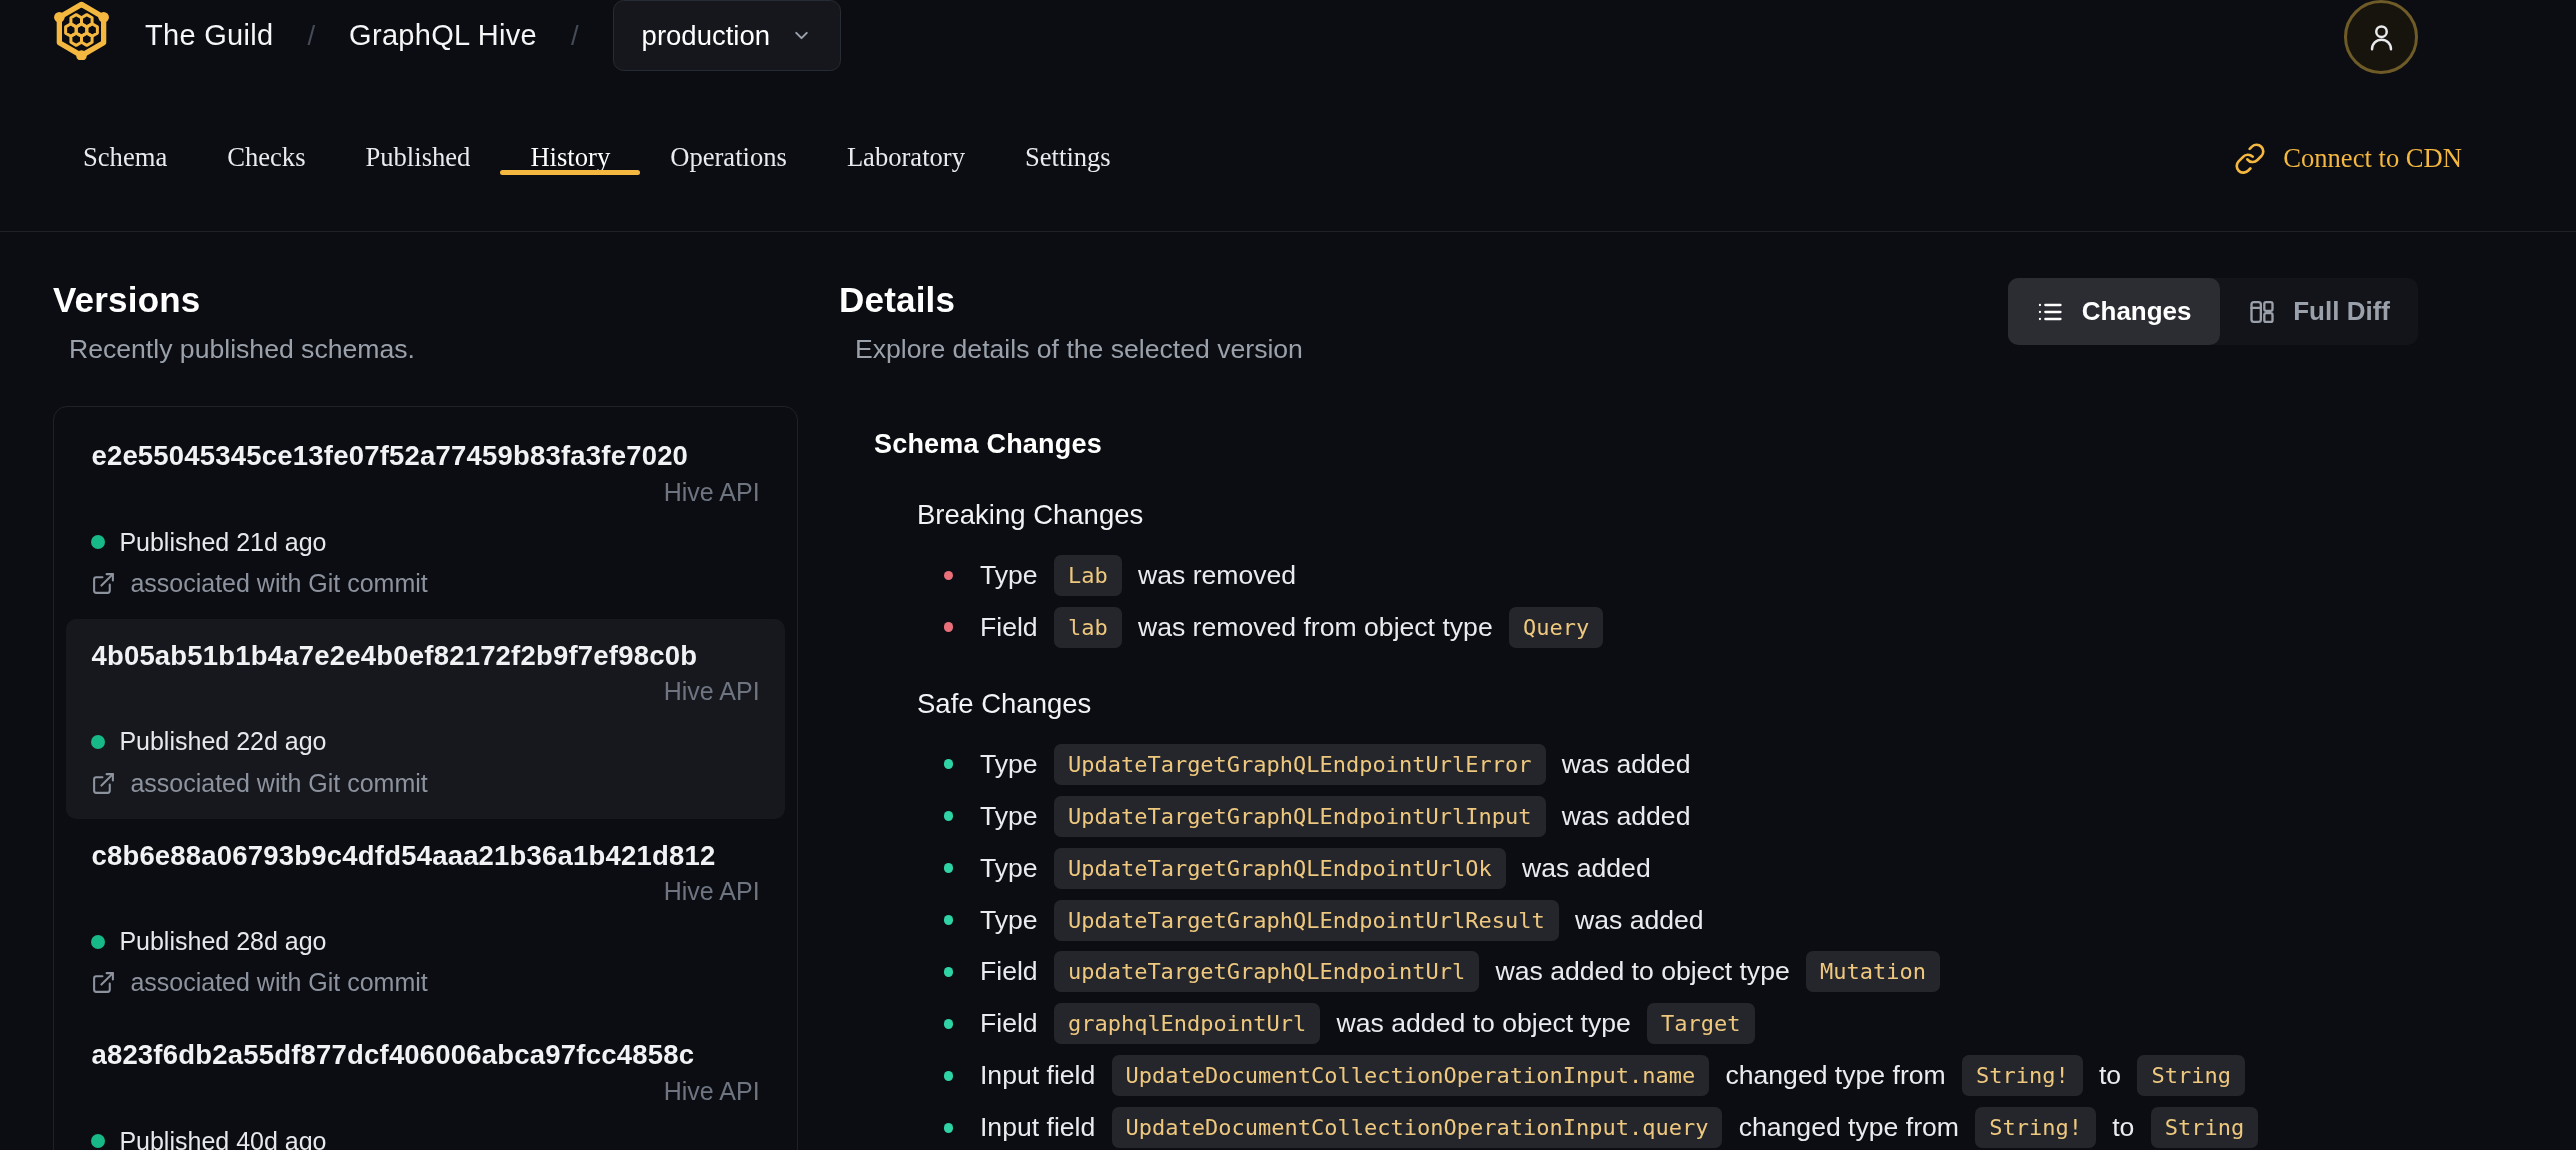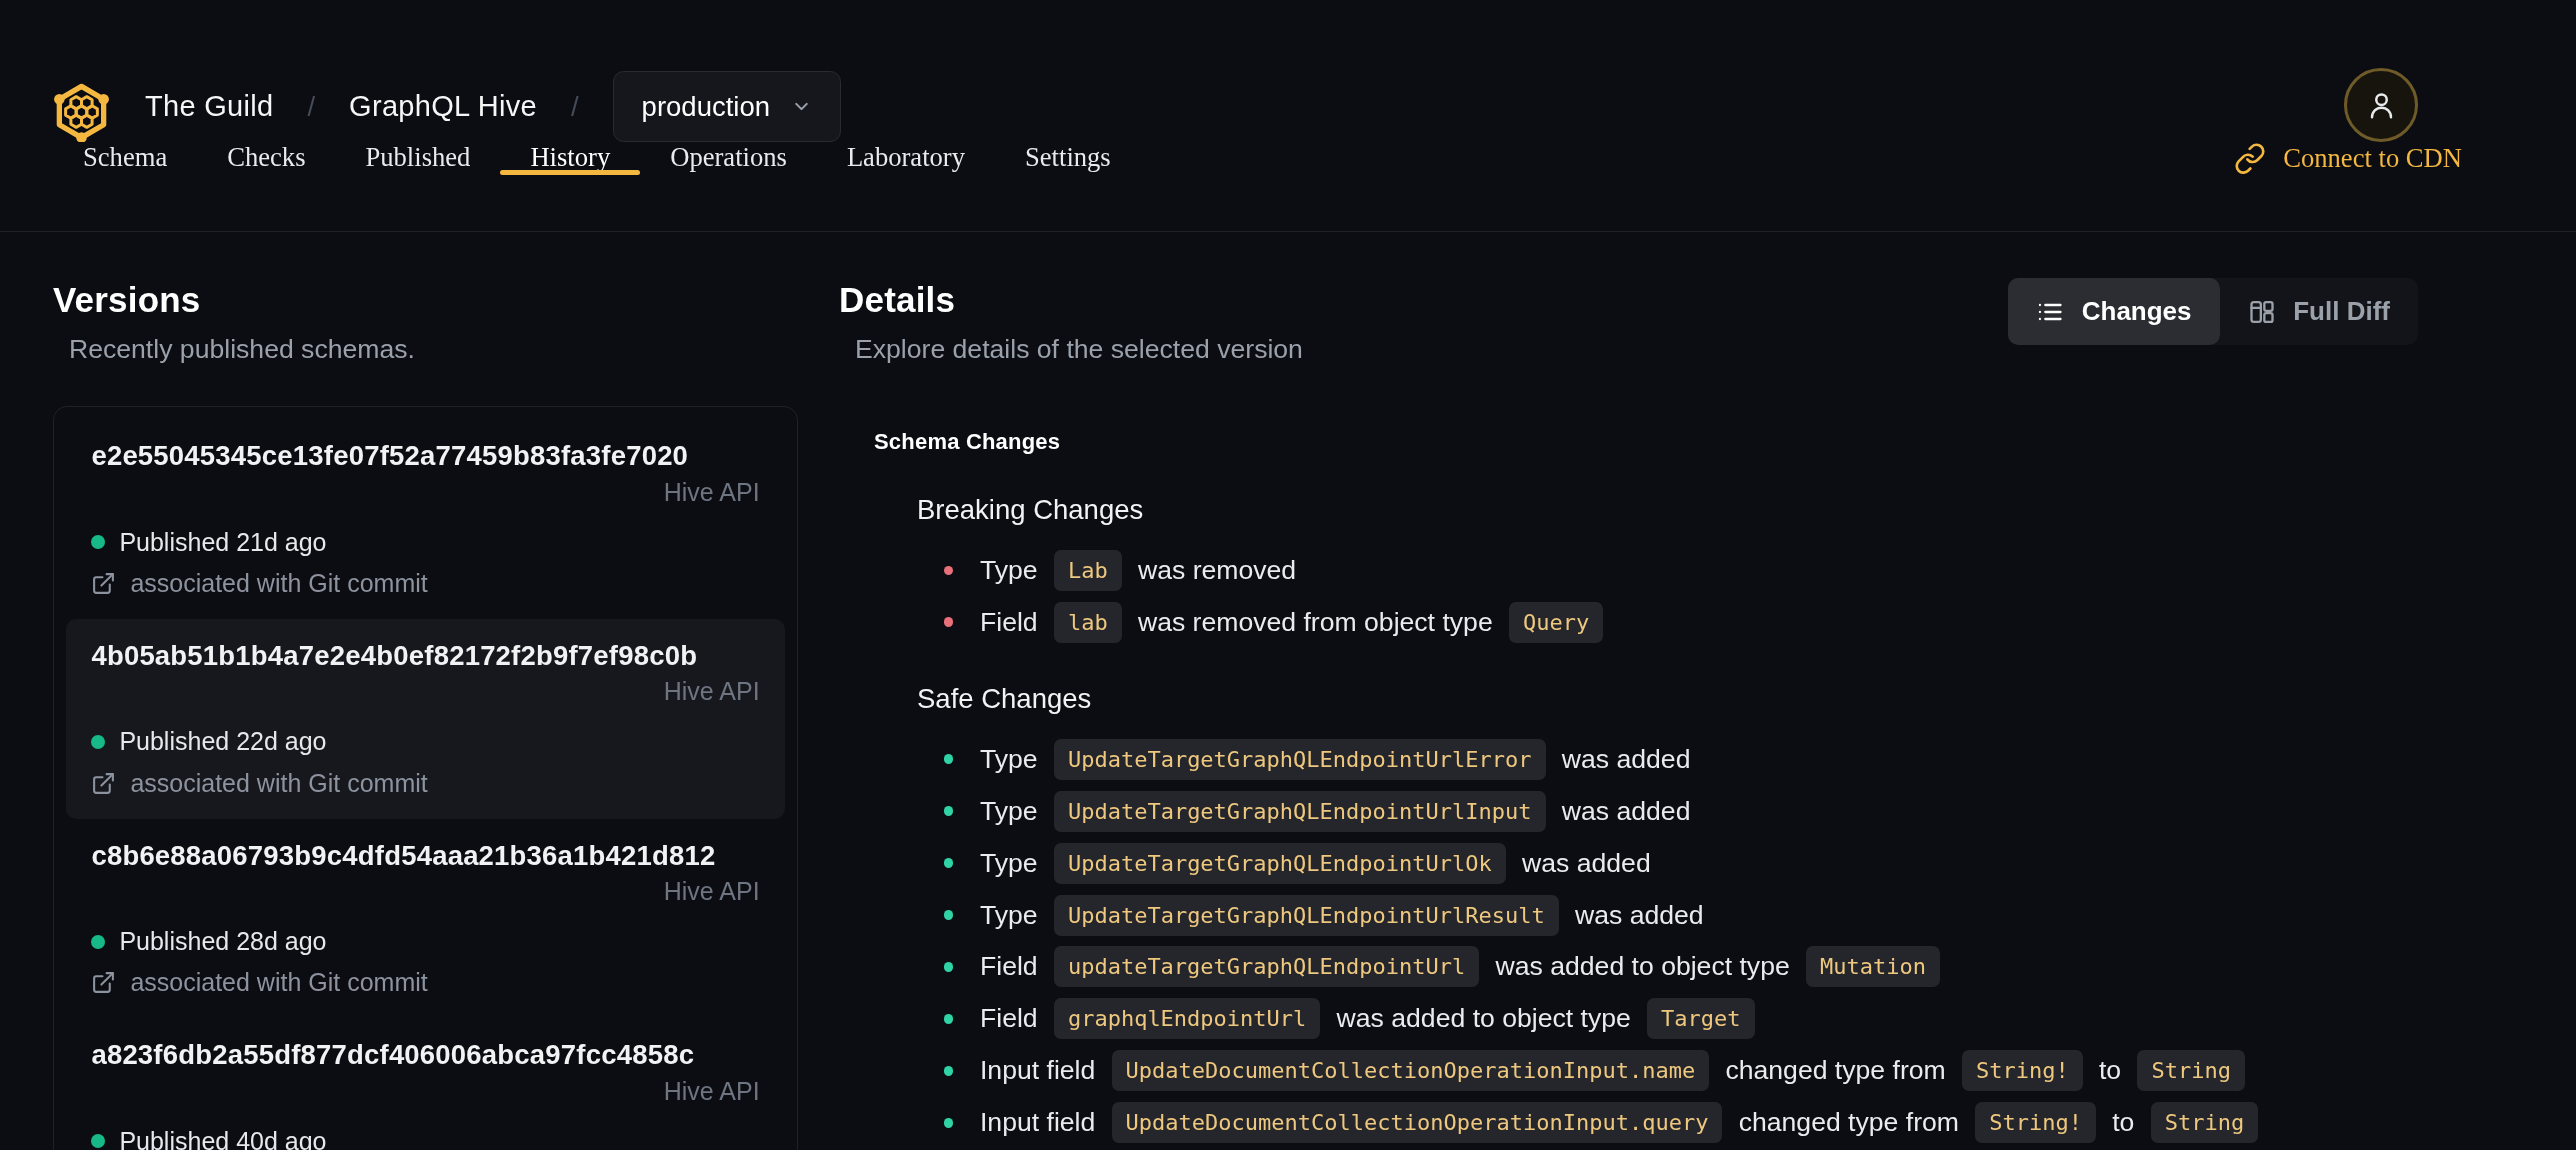--- a/index.html
+++ b/index.html
@@ -16,21 +16,21 @@
     --segment-active-bg:#2c2d33;
   }
   *{box-sizing:border-box;margin:0;padding:0;}
   html,body{width:2576px;height:1151px;overflow:hidden;}
   body{
     background:var(--page-bg);
     color:#fff;
     font-family:"Liberation Sans","DejaVu Sans",sans-serif;
   }
   
-  .header{height:142px;display:flex;align-items:flex-end;padding:0 158px 0 53px;}
+  .header{height:142px;display:flex;align-items:flex-start;padding:0 158px 0 53px;}
   .logo{width:57px;height:60px;flex:none;}
   .crumbs{display:flex;align-items:center;gap:34px;margin-left:35px;font-size:29px;}
   .crumb{color:#f5f6f7;text-decoration:none;letter-spacing:0.3px;}
   .sep{color:#454b57;font-size:27.5px;}
   .target-btn{
     display:flex;align-items:center;gap:21px;height:71px;padding:0 28px;
     background:#15171c;border:1.8px solid #272b33;border-radius:10.6px;
     color:#fff;font-size:27.5px;font-family:inherit;cursor:pointer;
   }
   .chev{width:21px;height:21px;stroke:#9aa1ab;fill:none;stroke-width:2.4;stroke-linecap:round;stroke-linejoin:round;}
@@ -73,21 +73,21 @@
   .details-head{display:flex;justify-content:space-between;align-items:flex-start;}
   .toggle{margin-top:46px;display:flex;align-items:flex-start;background:#131419;border-radius:10.6px;}
   .seg{
     display:flex;align-items:center;gap:17.7px;height:67px;padding:0 28px;
     font-size:26px;font-weight:600;color:#9aa1ab;border-radius:10.6px;
     background:transparent;border:none;font-family:inherit;cursor:pointer;
   }
   .seg.active{background:var(--segment-active-bg);color:#fff;font-weight:700;}
   .seg svg{width:28px;height:28px;stroke:currentColor;fill:none;stroke-width:2;stroke-linecap:round;stroke-linejoin:round;}
   .schema-changes{margin-left:35px;margin-top:64px;}
-  .sc-title{font-size:22px;font-weight:700;letter-spacing:0.2px;}
+  .sc-title{font-size:27px;font-weight:700;letter-spacing:0.2px;}
   .change-group{margin-left:43px;margin-top:39px;}
   .group-title{font-size:27.5px;font-weight:500;color:#f2f3f5;}
   .change-list{margin:23px 0 0 26.6px;list-style:none;}
   .change-list li{display:flex;align-items:center;margin-bottom:8.9px;min-height:43px;font-size:26.6px;color:#e9ebee;}
   .bullet{width:9.8px;height:9.8px;border-radius:50%;margin-right:26.6px;flex:none;}
   .bullet.breaking{background:var(--breaking-bullet);}
   .bullet.safe{background:var(--safe-bullet);}
   .segs{display:flex;align-items:center;white-space:pre;}
   .segs code{
     font-family:"DejaVu Sans Mono","Liberation Mono",monospace;

